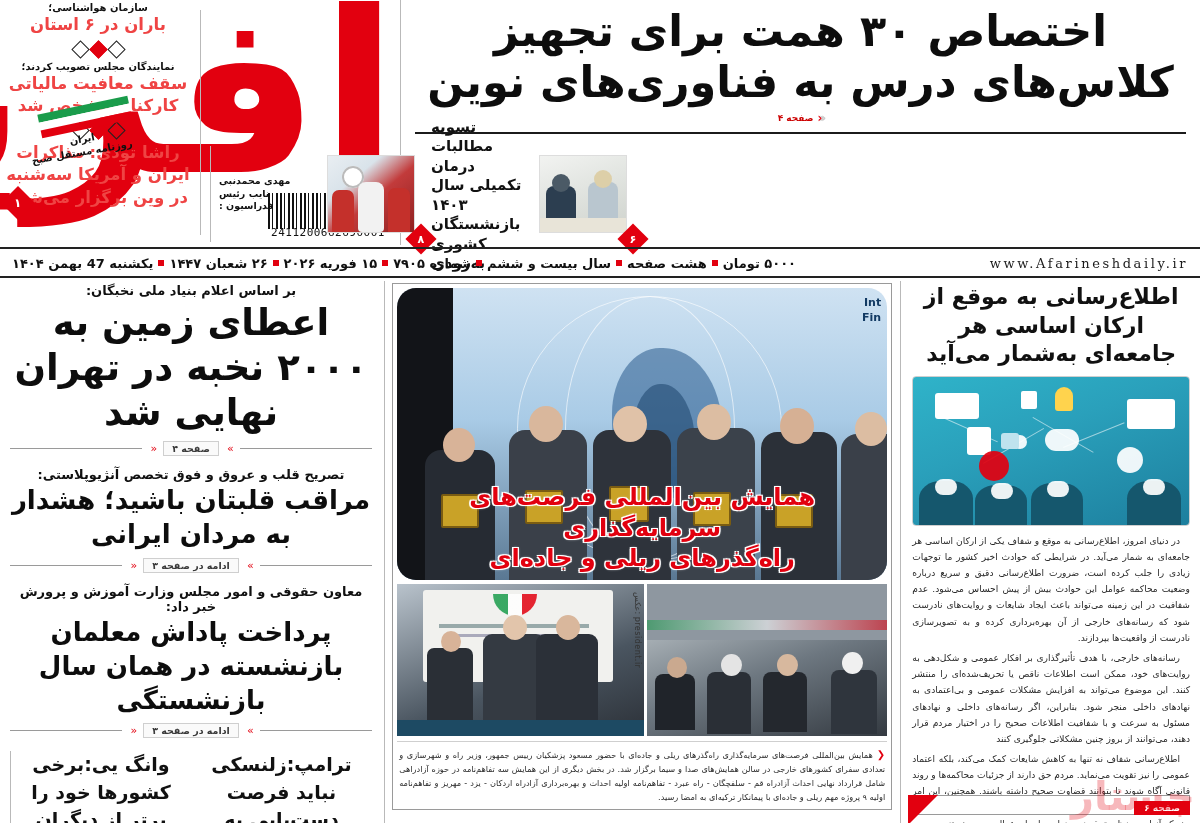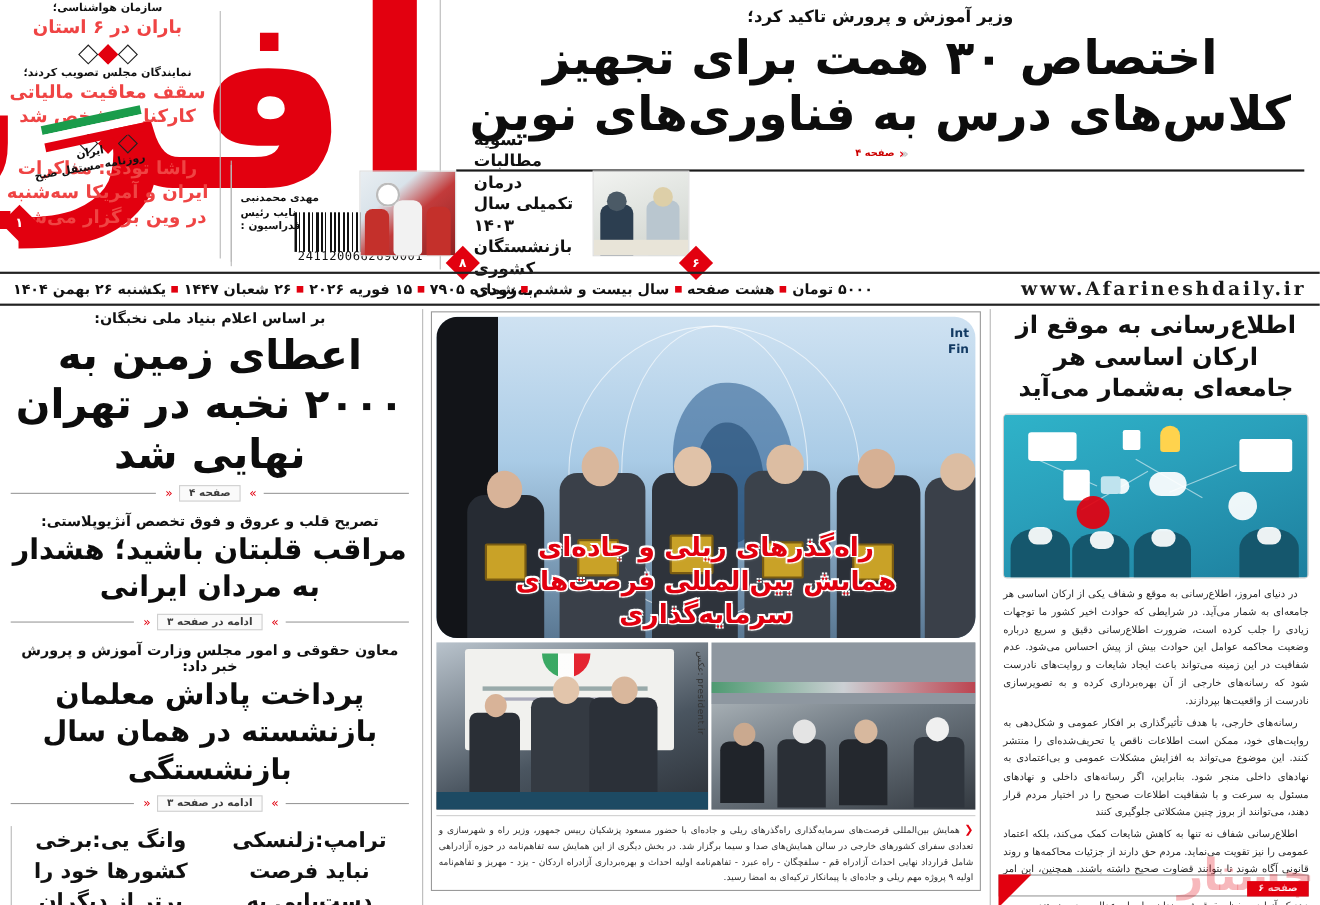--- a/index.html
+++ b/index.html
@@ -122,21 +122,21 @@
   .ls-badge span{ transform:rotate(-45deg); color:#fff; font-size:12px; font-weight:700; }
 
   
   .inforule-top{ position:absolute; left:0; top:247px; width:1200px; border-top:2px solid #222; }
   .infobar{
     position:absolute; left:0; top:252px; width:1200px; height:22px;
     display:flex; align-items:center; justify-content:space-between;
     padding:0 12px;
   }
   .site{
-    font-size:17px; font-weight:700; color:#1b1b1b; direction:ltr;
+    font-size:13px; font-weight:400; color:#1b1b1b; direction:ltr;
     letter-spacing:2.6px; font-family:"DejaVu Serif","Liberation Serif",serif;margin-left:24px;
   }
   .dateline{ font-size:13px; font-weight:700; color:#111; display:flex; flex-direction:row-reverse; align-items:center; gap:5px;}
   .sq{ display:inline-block; width:6px; height:6px; background:#e2000f; }
   .inforule-bot{ position:absolute; left:0; top:276px; width:1200px; border-top:2px solid #222; }
 
   
   .main{
     position:absolute; left:0; top:281px; width:1200px; height:542px;
     display:flex; flex-direction:row-reverse;
@@ -270,21 +270,20 @@
             <i class="r"></i>
           </div>
         <div class="logo-sub-txt">ایران</div>
         <div class="logo-sub-txt">روزنامه مستقل صبح</div>
       </div>
       <div class="barcode"></div>
       <div class="barcode-num">2411200662690001</div>
     </div>
 
     <div class="lead-top">
-      <div class="kicker">وزیر آموزش و پرورش تاکید کرد؛</div>
       <div class="lead-title">اختصاص ۳۰ همت برای تجهیز کلاس‌های درس به فناوری‌های نوین</div>
       <div style="text-align:center">
         <span class="pageref">
           <span class="chev">‹‹<b>‹</b></span>
           <span>صفحه ۴</span>
         </span>
       </div>
       <div class="rule-dark"></div>
     </div>
   </div>
@@ -350,21 +349,21 @@
         </div>
     </div>
 
   </div>
   <div class="vrule-mid"></div>
 
   <div class="inforule-top"></div>
   <div class="infobar">
     <div class="site">www.Afarineshdaily.ir</div>
     <div class="dateline">
-      <span>یکشنبه ۲۶ بهمن ۱۴۰۴</span>
+      <span>یکشنبه 47 بهمن ۱۴۰۴</span>
       <span class="sq"></span>
       <span>۲۶ شعبان ۱۴۴۷</span>
       <span class="sq"></span>
       <span>۱۵ فوریه ۲۰۲۶</span>
       <span class="sq"></span>
       <span>شماره ۷۹۰۵</span>
       <span class="sq"></span>
       <span>سال بیست و ششم</span>
       <span class="sq"></span>
       <span>هشت صفحه</span>
@@ -455,22 +454,22 @@
           <div class="person" style="left:444px;width:62px;height:146px;background:#3a4049;"></div>
           <div style="position:absolute;left:458px;bottom:134px;width:32px;height:34px;border-radius:50%;background:#dcbda2;"></div>
 
           <div class="plaque" style="left:44px;bottom:52px;width:38px;height:34px;"></div>
           <div class="plaque" style="left:128px;bottom:56px;width:38px;height:34px;"></div>
           <div class="plaque" style="left:212px;bottom:58px;width:40px;height:36px;"></div>
           <div class="plaque" style="left:296px;bottom:54px;width:38px;height:34px;"></div>
           <div class="plaque" style="left:378px;bottom:52px;width:38px;height:34px;"></div>
 
           <div class="hero-overlay">
+            <div class="l">همایش بین‌المللی فرصت‌های سرمایه‌گذاری</div>
             <div class="l">راه‌گذرهای ریلی و جاده‌ای</div>
-            <div class="l">همایش بین‌المللی فرصت‌های سرمایه‌گذاری</div>
           </div>
         </div>
 
         <div class="photo-row">
           <div class="ph a">
             <div style="position:absolute;left:26px;top:6px;width:190px;height:92px;background:#f1f1ee;border-radius:3px;"></div>
             <div style="position:absolute;left:96px;top:10px;width:44px;height:22px;border-radius:0 0 22px 22px;background:linear-gradient(90deg,#1a9c4b 33%,#fff 33% 66%,#e2000f 66%);opacity:.85;"></div>
             <div style="position:absolute;left:42px;top:40px;width:150px;height:4px;background:#9aa;"></div>
             <div style="position:absolute;left:52px;top:50px;width:130px;height:3px;background:#aab;"></div>
             <div style="position:absolute;left:30px;bottom:14px;width:46px;height:74px;background:#2a2f36;border-radius:7px 7px 0 0;"></div>

